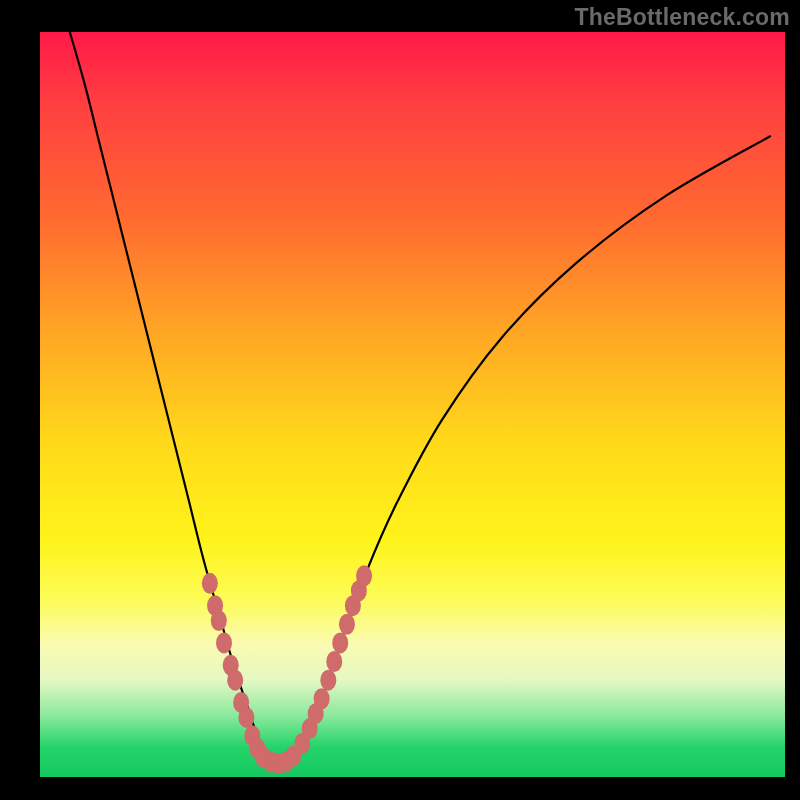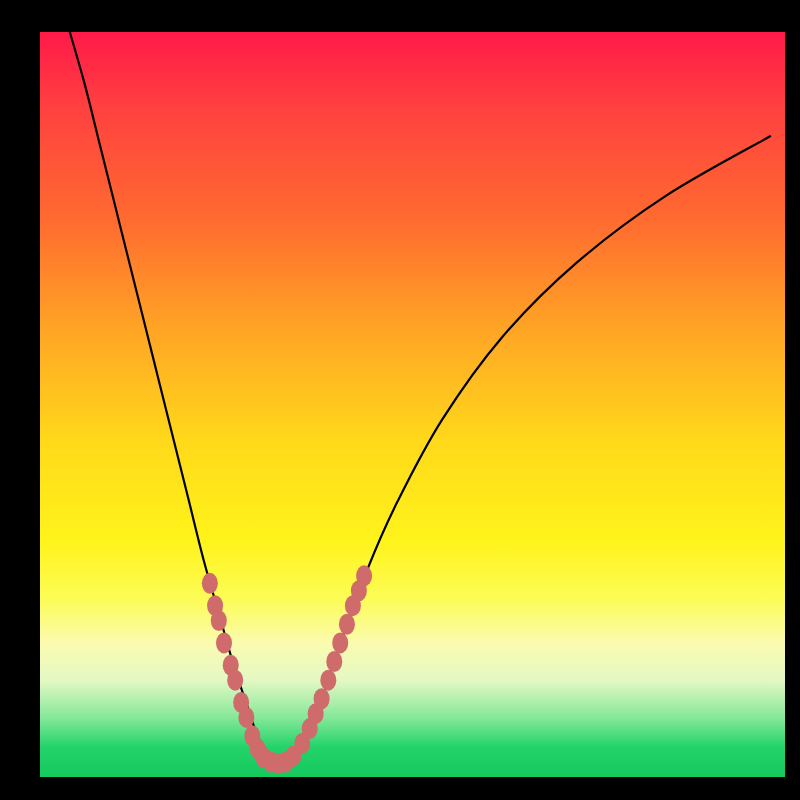--- a/index.html
+++ b/index.html
@@ -54,20 +54,21 @@
     font-weight: 600;
     color: #6a6a6a;
     letter-spacing: 0.2px;
     user-select: none;
   }
 </style>
 </head>
 <body>
 
 <div class="stage">
+  <div class="watermark">TheBottleneck.com</div>
   <div class="plot">
     <svg class="curve" viewBox="0 0 745 745" preserveAspectRatio="none">
       <path id="curve-path" fill="none" stroke="#000000" stroke-width="2.2" stroke-linecap="round" stroke-linejoin="round" d="M 29.80 0.00 C 32.28 8.69, 39.73 33.52, 44.70 52.15 C 49.67 70.77, 54.63 91.88, 59.60 111.75 C 64.57 131.62, 69.53 151.48, 74.50 171.35 C 79.47 191.22, 84.43 211.08, 89.40 230.95 C 94.37 250.82, 99.33 270.68, 104.30 290.55 C 109.27 310.42, 114.23 330.28, 119.20 350.15 C 124.17 370.02, 129.13 389.88, 134.10 409.75 C 139.07 429.62, 144.03 449.48, 149.00 469.35 C 153.97 489.22, 158.93 510.33, 163.90 528.95 C 168.87 547.58, 173.83 563.72, 178.80 581.10 C 183.77 598.48, 188.73 617.11, 193.70 633.25 C 198.67 649.39, 204.88 666.78, 208.60 677.95 C 212.33 689.13, 213.57 694.09, 216.05 700.30 C 218.53 706.51, 221.02 711.48, 223.50 715.20 C 225.98 718.93, 228.47 720.17, 230.95 722.65 C 233.43 725.13, 235.92 728.86, 238.40 730.10 C 240.88 731.34, 243.37 731.34, 245.85 730.10 C 248.33 728.86, 249.58 727.62, 253.30 722.65 C 257.02 717.68, 263.23 710.23, 268.20 700.30 C 273.17 690.37, 278.13 676.71, 283.10 663.05 C 288.07 649.39, 290.55 639.46, 298.00 618.35 C 305.45 597.24, 317.87 561.23, 327.80 536.40 C 337.73 511.57, 345.18 494.18, 357.60 469.35 C 370.02 444.52, 384.92 414.72, 402.30 387.40 C 419.68 360.08, 439.55 331.53, 461.90 305.45 C 484.25 279.38, 509.08 254.54, 536.40 230.95 C 563.72 207.36, 593.52 185.01, 625.80 163.90 C 658.08 142.79, 712.72 114.23, 730.10 104.30"></path>
       <g id="markers">
           <ellipse cx="169.86" cy="551.30" rx="8" ry="10.5" fill="#cf6b6b"></ellipse>
           <ellipse cx="175.07" cy="573.65" rx="8" ry="10.5" fill="#cf6b6b"></ellipse>
           <ellipse cx="178.80" cy="588.55" rx="8" ry="10.5" fill="#cf6b6b"></ellipse>
           <ellipse cx="184.01" cy="610.90" rx="8" ry="10.5" fill="#cf6b6b"></ellipse>
           <ellipse cx="190.72" cy="633.25" rx="8" ry="10.5" fill="#cf6b6b"></ellipse>
           <ellipse cx="195.19" cy="648.15" rx="8" ry="10.5" fill="#cf6b6b"></ellipse>

